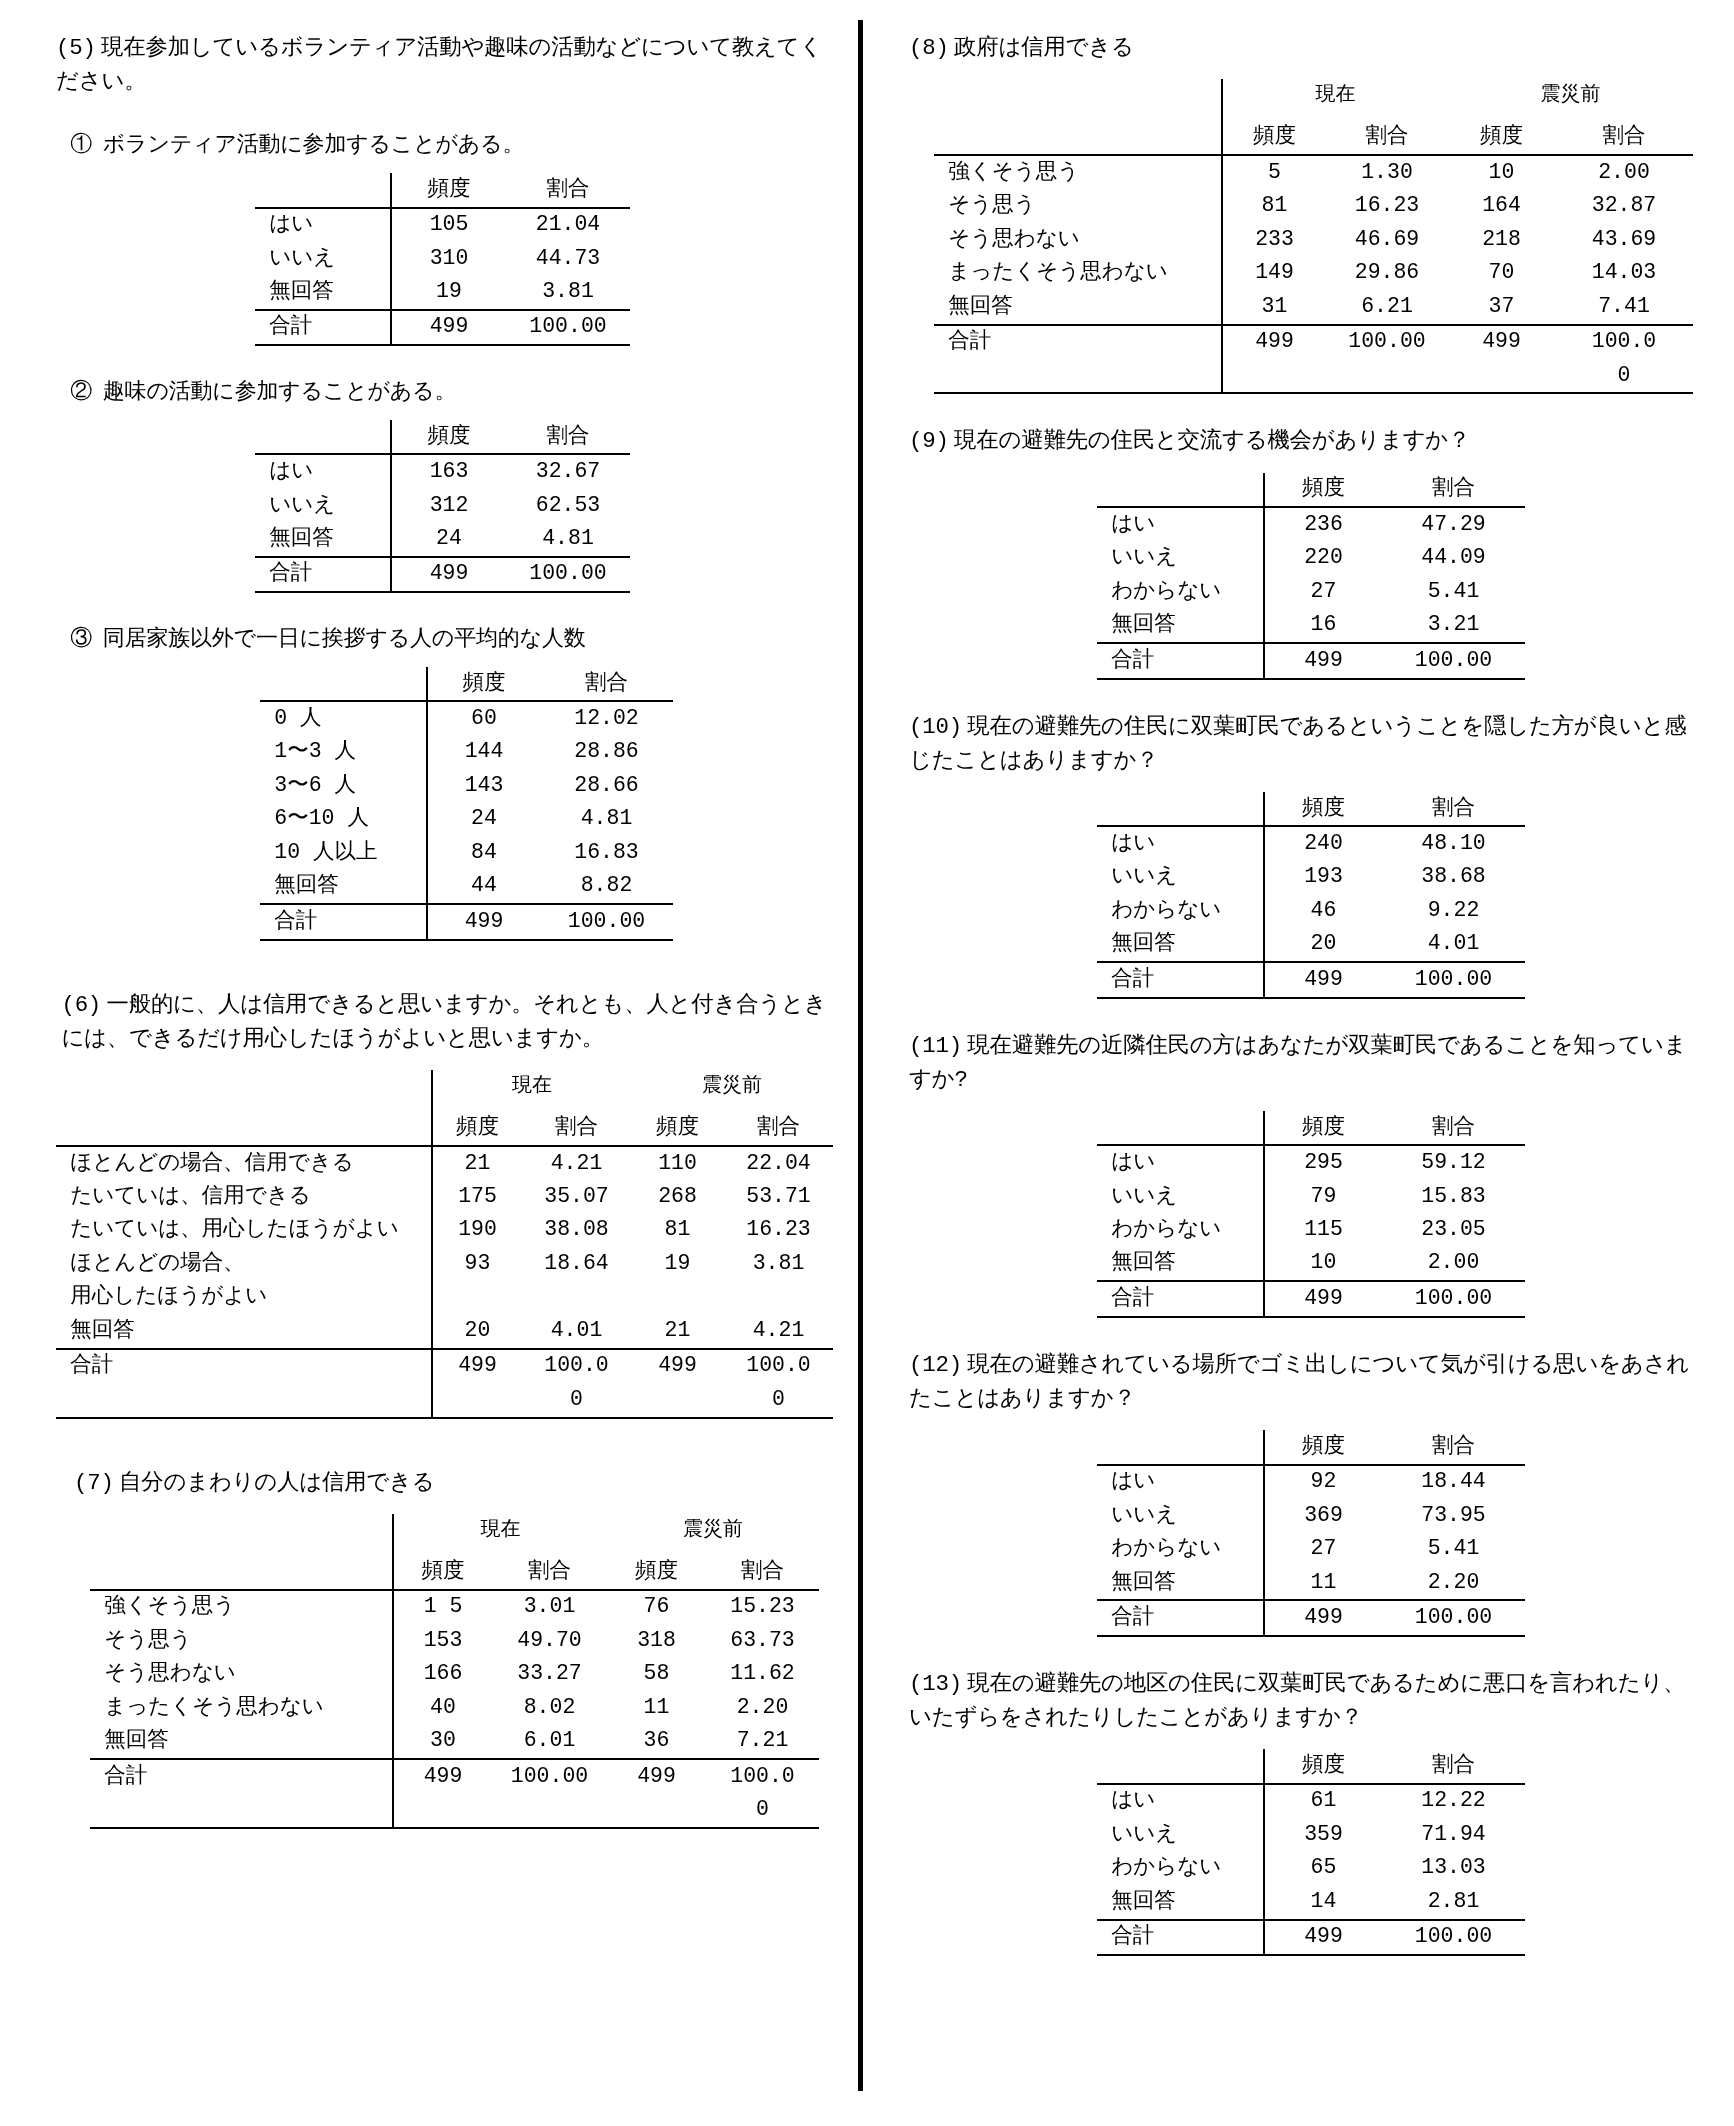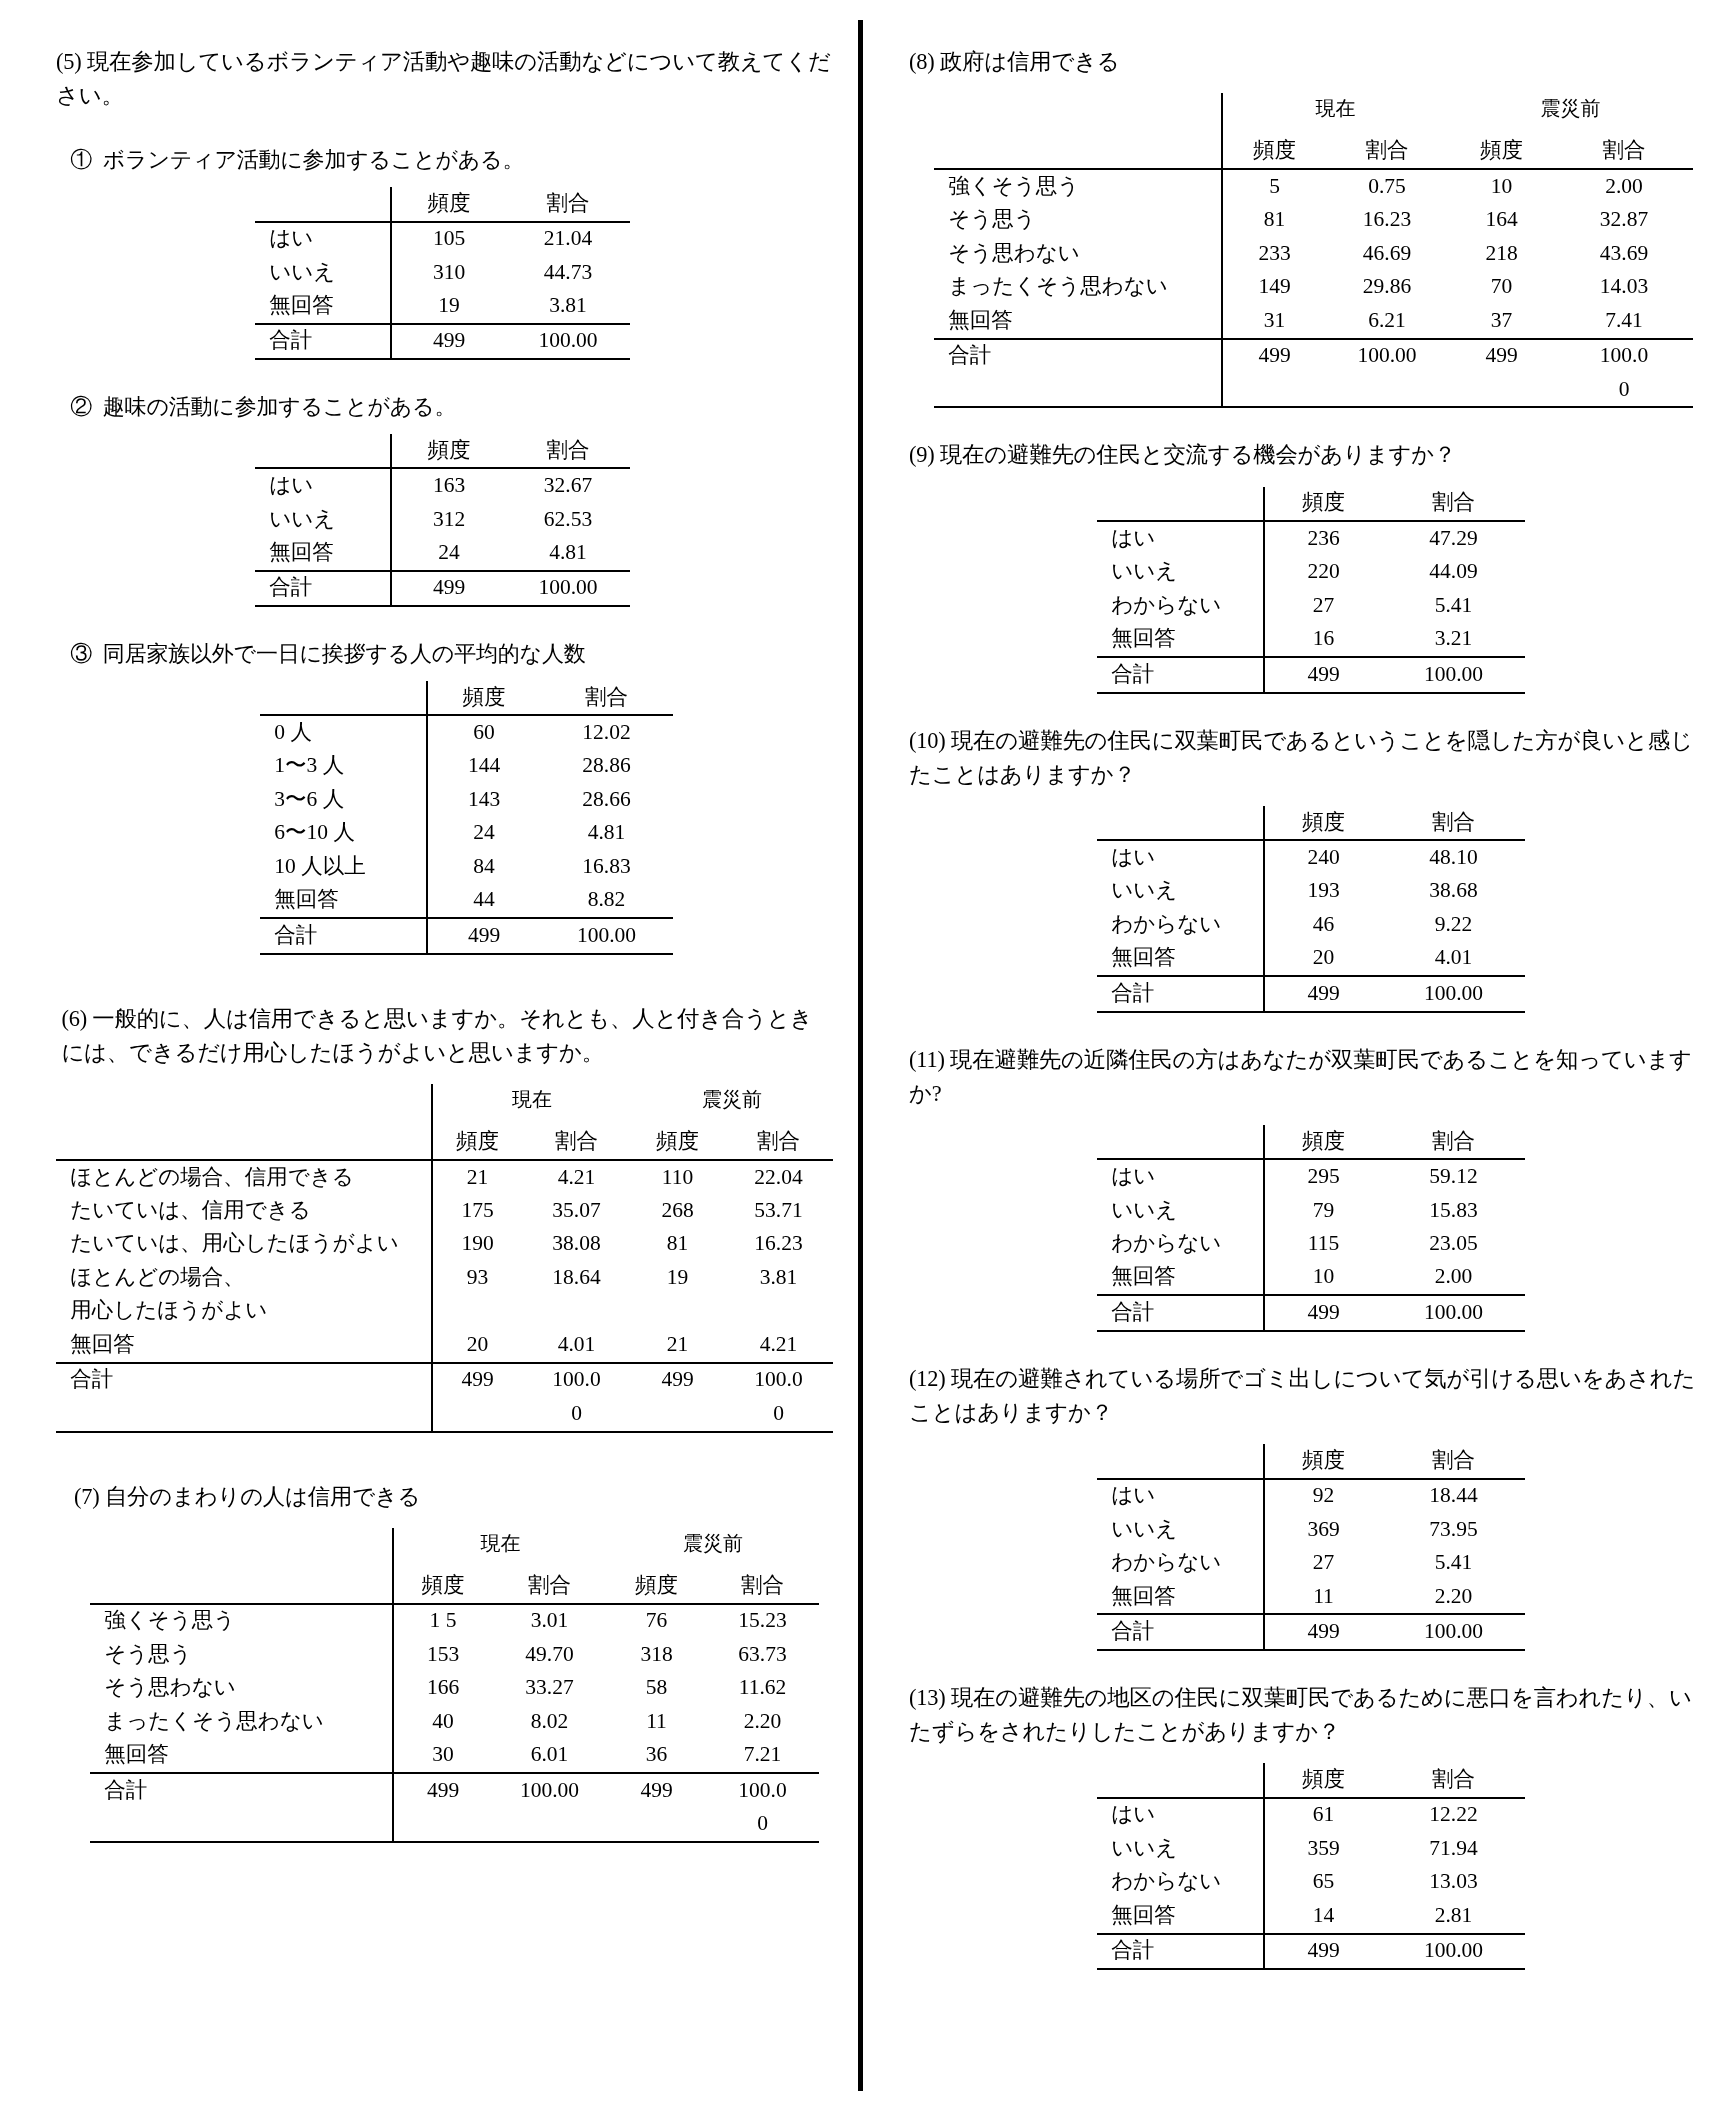--- a/index.html
+++ b/index.html
@@ -24,21 +24,22 @@
   .col-divider {
     position: absolute;
     left: 858px;
     top: 19.7px;
     width: 4.5px;
     height: 2071px;
     background: #000;
   }
   .col {
     position: absolute;
-    top: 18px;
+    top: 4px;
+    font-family: Liberation Mono, monospace;
   }
   .col-left  { left: 0;     width: 858px;  padding: 27px 27px 0 56px; }
   .col-right { left: 862px; width: 872px;  padding: 27px 27px 0 47px; }
 
   
   .q {
     font-size: 22.4px;
     line-height: 1.52;
     margin: 0 0 14.3px 0;
     letter-spacing: -0.2px;
@@ -471,21 +472,21 @@
         <tr class="rule-top">
           <th class="lbl blank-lbl"></th>
           <th class="num">頻度</th>
           <th class="num">割合</th>
           <th class="num">頻度</th>
           <th class="num">割合</th>
         </tr>
         <tr>
           <td class="lbl">強くそう思う</td>
           <td class="num">5</td>
-          <td class="num">0.75</td>
+          <td class="num">1.30</td>
           <td class="num">10</td>
           <td class="num">2.00</td>
         </tr>
         <tr>
           <td class="lbl">そう思う</td>
           <td class="num">81</td>
           <td class="num">16.23</td>
           <td class="num">164</td>
           <td class="num">32.87</td>
         </tr>

